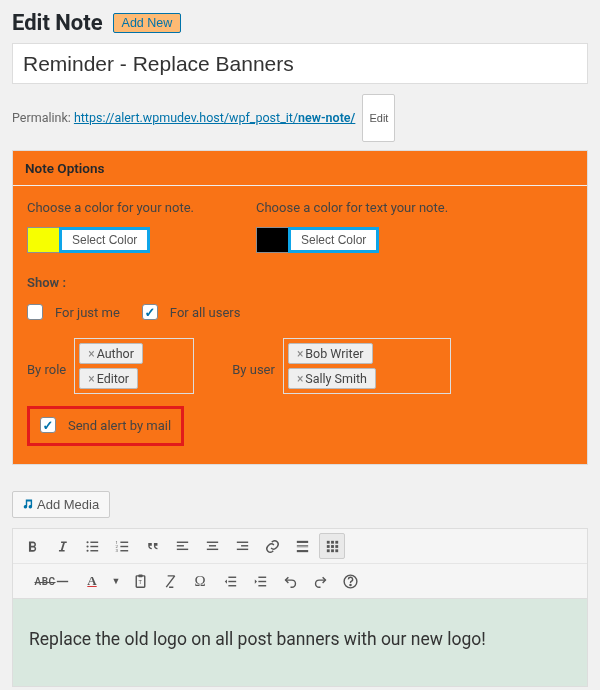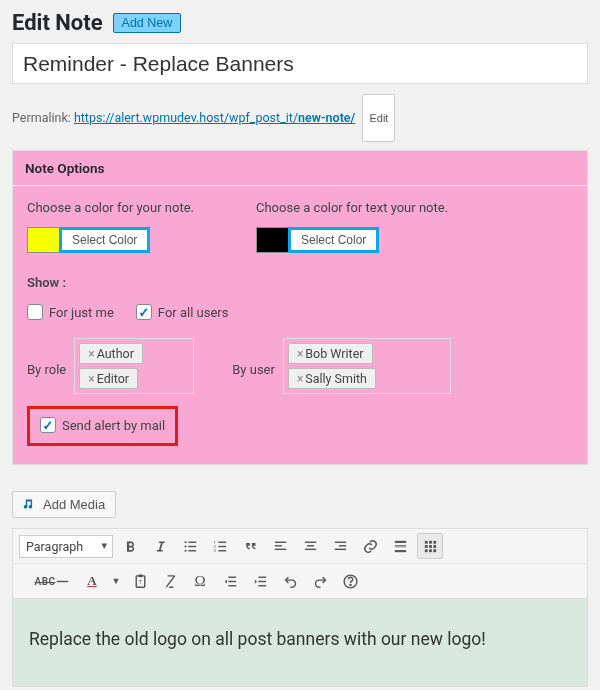--- a/index.html
+++ b/index.html
@@ -8,55 +8,55 @@
   background: #f1f1f1;
   width: 600px;
   height: 690px;
   padding: 10px 12px;
   color: #444;
   font-size: 13px;
 }
 .header-row { display: flex; align-items: center; gap: 10px; margin-bottom: 8px; }
 .page-title { font-size: 22px; font-weight: 700; color: #23282d; }
 .btn-outline {
-  border: 1px solid #0073aa; background: #7dd3fc; color: #0073aa;
+  border: 1px solid #0073aa; background: #fdba74; color: #0073aa;
   padding: 2px 8px; font-size: 12.5px; border-radius: 2px; cursor: pointer;
 }
 .title-input {
   width: 100%; padding: 6px 10px; font-size: 21px; font-weight: 300;
   color: #333; border: 1px solid #ddd; background: #fff; line-height:1.3;
 }
 .permalink-row { margin: 10px 0 8px; font-size: 12.5px; color: #666; }
 .permalink-row a { color: #0073aa; text-decoration: underline; }
 .permalink-row a strong { font-weight: 600; }
 .edit-slug {
   border: 1px solid #ccc; background: #fff; padding: 17px 6px; font-size: 11px;
   margin-left: 4px; cursor: pointer; color: #555; border-radius:2px;
 }
-.panel { background: #f9a8d4; border: 1px solid #ddd; }
+.panel { background: #f97316; border: 1px solid #ddd; }
 .panel-heading {
   padding: 9px 12px; border-bottom: 1px solid #eee; font-weight: 600; font-size: 13.5px; color:#23282d;
 }
 .panel-body { padding: 14px 14px 18px; }
 .color-row { display: flex; gap: 62px; margin-bottom: 18px; color:#444; }
 .color-row .colgroup { }
 .color-label { margin-bottom: 12px; display:block; font-size:13px; }
 .swatch-combo { display: flex; }
 .swatch {
   width: 32px; height: 26px; border: 1px solid #8c8f94; border-right:none;
 }
 .swatch.yellow { background: #f7ff00; }
 .swatch.black { background: #000; }
 .select-color-btn {
   border: 3px solid #0ea5e9; background: #fff; color: #555;
   padding: 3px 10px; font-size: 12px; cursor: pointer;
 }
 .show-label { font-weight: 600; margin: 22px 0 14px; display:block; }
 .checkbox-row { display:flex; gap: 22px; align-items:center; margin-bottom: 18px; }
-.chk { display:flex; align-items:center; gap:6px; cursor:pointer; }
+.chk { display:flex; align-items:center; gap:12px; cursor:pointer; }
 .chkbox {
   width:16px; height:16px; border:1px solid #7e8993; border-radius:3px; background:#fff;
   display:flex; align-items:center; justify-content:center;
 }
 .chkbox.checked::after {
   content:"✓"; color:#0073aa; font-size:13px; font-weight:700; line-height:1;
 }
 .by-row { display:flex; gap: 38px; align-items:flex-start; margin-bottom:12px; }
 .by-group { display:flex; align-items:center; gap:8px; }
 .by-label { font-size:13px; color:#444; padding-top:6px; }
@@ -67,21 +67,21 @@
   background:#efefef; border:1px solid #bbb; padding:2px 8px; font-size:12.5px;
   display:inline-flex; align-items:center; gap:2px; border-radius:2px; width:fit-content; cursor:pointer;
 }
 .tag .x { color:#888; font-size:12px; }
 .highlight-box {
   border: 3px solid #e21b1b; padding: 8px 10px 10px; width: fit-content; margin-top:6px;
 }
 .editor-wrap { margin-top: 26px; }
 .add-media-btn {
   border:1px solid #ccc; background:#f7f7f7; padding:5px 10px; font-size:13px;
-  display:inline-flex; align-items:center; gap:6px; cursor:pointer; color:#555; border-radius:2px;
+  display:inline-flex; align-items:center; cursor:pointer; color:#555; border-radius:2px;
 }
 .music-icon { width:14px; height:14px; }
 .toolbar { background:#f5f5f5; border:1px solid #ddd; margin-top:10px; }
 .toolbar-row { display:flex; align-items:center; padding:4px 6px; gap:4px; flex-wrap:wrap;}
 .toolbar-row.top { border-bottom:1px solid #e5e5e5; }
 .para-select {
   border:1px solid #ccc; background:#fff; padding:3px 20px 3px 6px; font-size:12.5px;
   position:relative; cursor:pointer; min-width:94px;
 }
 .para-select::after {
@@ -192,21 +192,20 @@
 <div class="editor-wrap">
   <button class="add-media-btn">
     <svg class="music-icon" viewBox="0 0 20 20" fill="#0073aa">
         <path d="M13 2v10.5a2.5 2.5 0 1 1-2-2.45V5H6v7.5A2.5 2.5 0 1 1 4 10.05V2h9z"></path>
       </svg>
     <span>Add Media</span>
   </button>
 
   <div class="toolbar">
     <div class="toolbar-row top">
-      <div class="para-select"><span>Paragraph</span></div>
       <div class="tbtn">
           <svg viewBox="0 0 24 24" fill="currentColor">
             <path d="M7 5h6a4 4 0 0 1 2.6 7 4.2 4.2 0 0 1-2.6 7.5H7V5zm3 2.5v3.5h3a1.75 1.75 0 0 0 0-3.5h-3zm0 6v3.5h3.3a1.75 1.75 0 0 0 0-3.5H10z"></path>
           </svg>
         </div>
       <div class="tbtn">
           <svg viewBox="0 0 24 24" fill="currentColor">
             <path d="M10 5h8v2h-2.7l-3 10H15v2H7v-2h2.7l3-10H10V5z"></path>
           </svg>
         </div>

